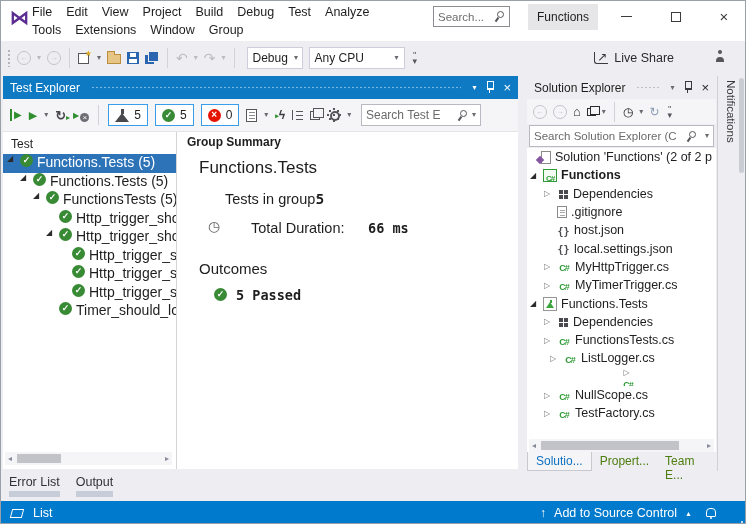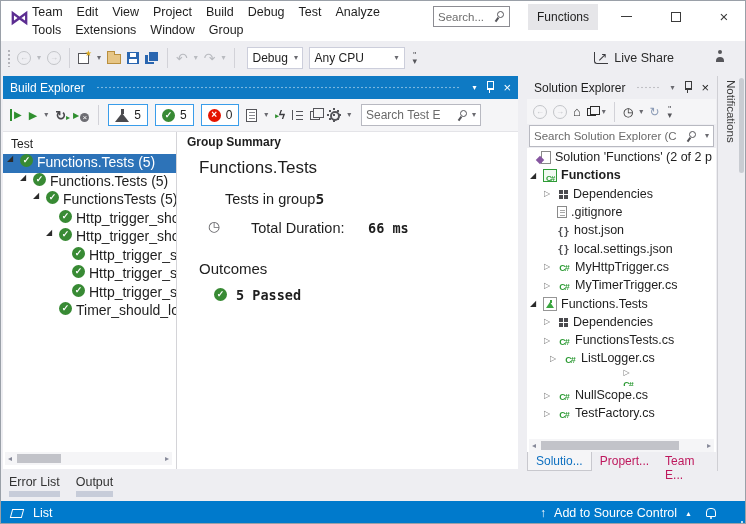--- a/index.html
+++ b/index.html
@@ -162,21 +162,21 @@
   .mono{font-family:"DejaVu Sans Mono",monospace;}
   
   .se-toolbar{height:25px;background:#f5f5f7;display:flex;align-items:center;gap:6px;padding:0 6px;flex-shrink:0;}
   .se-search{margin:1px 2px;height:22px;display:flex;align-items:center;gap:8px;background:#fff;
     border:1px solid #b8b9c1;padding:0 4px;font-size:11.5px;color:#6a6a6a;flex-shrink:0;}
   .se-search .ph{flex:1;overflow:hidden;white-space:nowrap;}
   .se-body{flex:1;background:#fff;overflow:hidden;position:relative;}
   .s-row{display:flex;align-items:center;height:18.3px;font-size:12.5px;white-space:nowrap;overflow:hidden;}
   .hs-sol{left:2px;right:2px;bottom:0;}
   .se-tabs{height:19px;background:#eeeef2;display:flex;align-items:stretch;font-size:12px;flex-shrink:0;}
-  .se-tab{padding:2px 8px 0;color:#be185d;}
+  .se-tab{padding:2px 8px 0;color:#4d7c0f;}
   .se-tab.active{background:#f5f5f7;border:1px solid #c8c8ce;border-top:none;color:#0e70c0;}
   
   .notif{position:absolute;left:716px;top:75px;width:29px;height:395px;background:#eeeef2;border-left:1px solid #cfcfd4;}
   .notif-label{position:absolute;left:7px;top:4px;writing-mode:vertical-rl;font-size:11.5px;color:#3b3b3b;}
   .notif-bar{position:absolute;right:2px;top:2px;width:5px;height:95px;background:#c9ccd2;border-radius:3px;}
   
   .bottom-tabs{position:absolute;left:8px;top:474px;display:flex;gap:16px;}
   .bp-tab{font-size:12.5px;color:#333;}
   .bp-tab::after{content:"";display:block;height:6px;margin-top:2px;background:#c7ccd9;}
   
@@ -194,21 +194,21 @@
     box-shadow:-4px 4px rgba(255,255,255,.75),0 4px rgba(255,255,255,.75),-8px 8px rgba(255,255,255,.75),-4px 8px rgba(255,255,255,.75),0 8px rgba(255,255,255,.75);}
 </style>
 </head>
 <body>
 
 <div class="screen">
 
   <div class="titlebar">
     <span class="vs-logo">⋈</span>
     <div class="menu-row menu-row1">
-        <span class="menu-item">Team</span>
+        <span class="menu-item">File</span>
         <span class="menu-item">Edit</span>
         <span class="menu-item">View</span>
         <span class="menu-item">Project</span>
         <span class="menu-item">Build</span>
         <span class="menu-item">Debug</span>
         <span class="menu-item">Test</span>
         <span class="menu-item">Analyze</span>
       </div>
     <div class="menu-row menu-row2">
         <span class="menu-item">Tools</span>
@@ -263,21 +263,21 @@
       <span class="ic ic-share">↗</span>
       <span>Live Share</span>
     </span>
     <span class="feedback">
       <span class="ic ic-person"></span>
     </span>
   </div>
 
   <div class="panel p-test">
     <div class="p-title active">
-      <span>Build Explorer</span>
+      <span>Test Explorer</span>
       <span class="p-grip"></span>
       <span class="caret" style="color:#fff">▾</span>
       <span class="ic ic-pin"></span>
       <span class="ic-close">×</span>
     </div>
     <div class="p-toolbar">
       <span class="ic ic-runall">▶</span>
       <span class="ic ic-run">▶</span>
       <span class="caret">▾</span>
       <span class="ic ic-repeat">↻</span>

